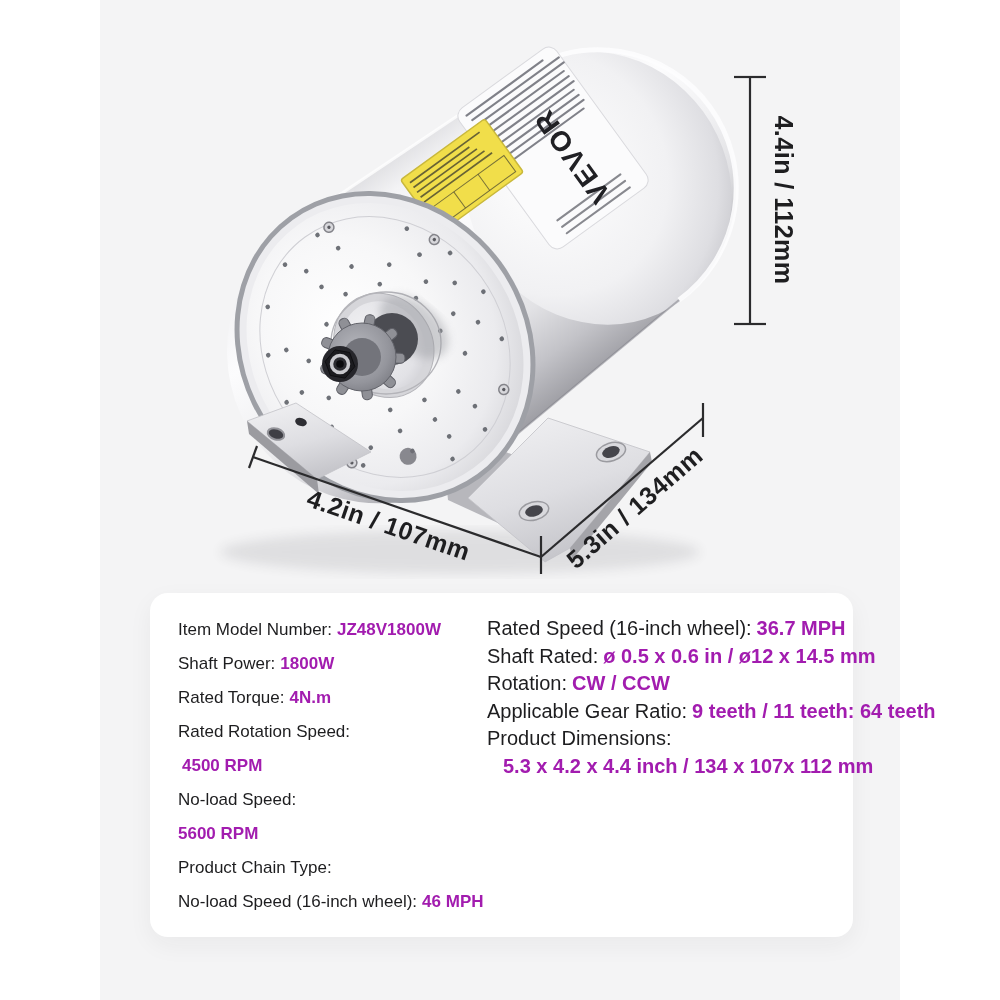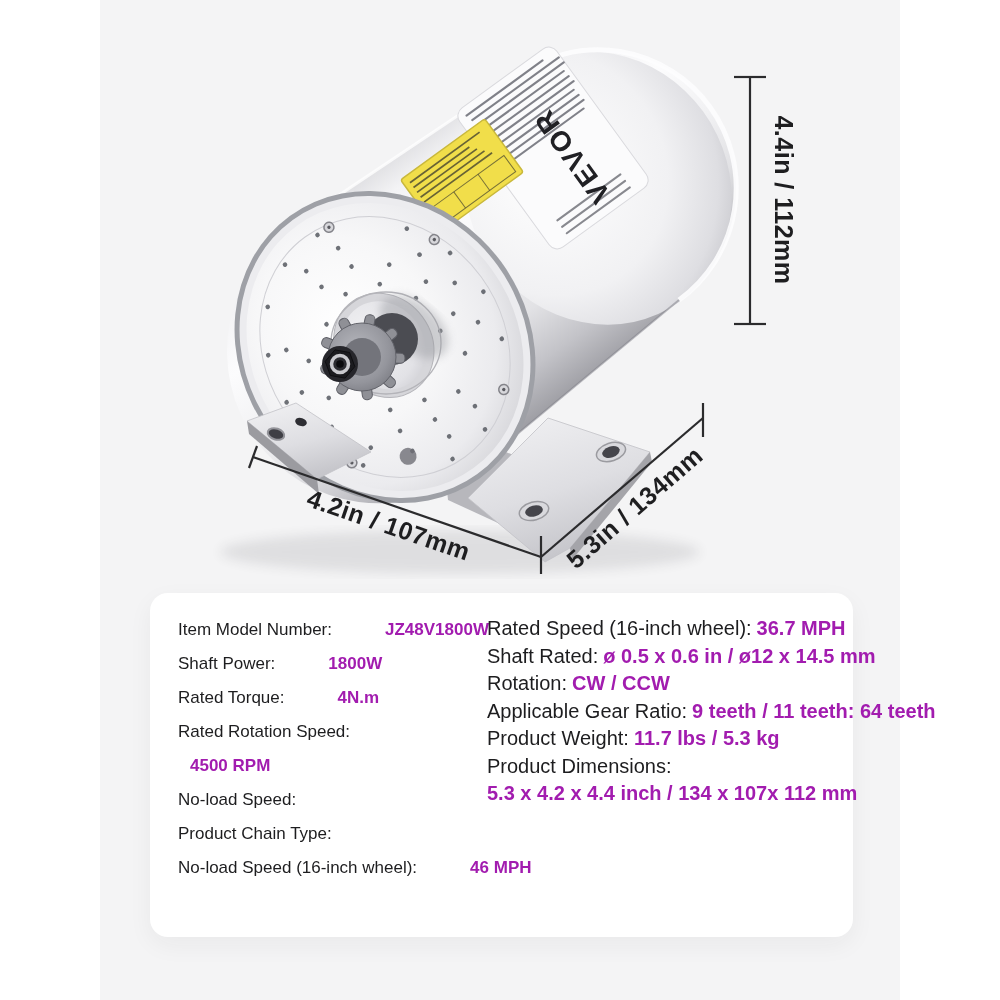--- a/index.html
+++ b/index.html
@@ -6,21 +6,21 @@
   body{width:1000px;height:1000px;background:#ffffff;font-family:"Liberation Sans",sans-serif;}
   .page{position:relative;width:1000px;height:1000px;overflow:hidden;background:#ffffff;}
   .stage{position:absolute;left:100px;top:0;width:800px;height:1000px;background:#f4f4f5;}
   svg.photo{position:absolute;left:0;top:0;width:1000px;height:592px;display:block;}
   .spec-card{position:absolute;left:150px;top:593px;width:703px;height:344px;background:#ffffff;
              border-radius:18px;box-shadow:0 8px 24px rgba(30,30,35,0.05);}
   .spec-col{position:absolute;top:0;display:flex;flex-direction:column;}
   .spec-col-left{left:28px;top:20px;width:305px;}
   .spec-col-right{left:337px;top:22px;width:352px;}
   .spec-row{display:flex;align-items:center;white-space:nowrap;}
-  .spec-col-left .spec-row{height:34px;font-size:17px;gap:48px;}
+  .spec-col-left .spec-row{height:34px;font-size:17px;}
   .spec-col-right .spec-row{height:27.5px;font-size:20px;}
   .spec-label{color:#1d1d1f;font-weight:400;}
   .spec-value{color:#a21caf;font-weight:700;margin-left:5px;}
   .dim-text{font-weight:700;fill:#1e1e20;font-size:25px;letter-spacing:0.5px;}
 </style>
 </head>
 <body>
 
 <div class="page">
   <div class="stage"></div>
@@ -270,24 +270,27 @@
           <span class="spec-value">1800W</span>
         </div>
         <div class="spec-row">
           <span class="spec-label">Rated Torque:</span>
           <span class="spec-value">4N.m</span>
         </div>
         <div class="spec-row">
           <span class="spec-label">Rated Rotation Speed:</span>
         </div>
         <div class="spec-row">
-          <span class="spec-value" style="margin-left: 12px;">4500 RPM</span>
+          <span class="spec-value" style="margin-left: 4px;">4500 RPM</span>
         </div>
         <div class="spec-row">
           <span class="spec-label">No-load Speed:</span>
+        </div>
+        <div class="spec-row">
+          <span class="spec-value" style="margin-left: 0px;">5600 RPM</span>
         </div>
         <div class="spec-row">
           <span class="spec-label">Product Chain Type:</span>
         </div>
         <div class="spec-row">
           <span class="spec-label">No-load Speed (16-inch wheel):</span>
           <span class="spec-value">46 MPH</span>
         </div>
       </div>
     <div class="spec-col spec-col-right" id="spec-right">
@@ -301,24 +304,20 @@
         </div>
         <div class="spec-row">
           <span class="spec-label">Rotation:</span>
           <span class="spec-value">CW / CCW</span>
         </div>
         <div class="spec-row">
           <span class="spec-label">Applicable Gear Ratio:</span>
           <span class="spec-value">9 teeth / 11 teeth: 64 teeth</span>
         </div>
         <div class="spec-row">
-          <span class="spec-label">Product Weight:</span>
-          <span class="spec-value">11.7 lbs / 5.3 kg</span>
-        </div>
-        <div class="spec-row">
           <span class="spec-label">Product Dimensions:</span>
         </div>
         <div class="spec-row">
-          <span class="spec-value" style="margin-left: 0px; text-align: center;">5.3 x 4.2 x 4.4 inch / 134 x 107x 112 mm</span>
+          <span class="spec-value" style="margin-left: 16px; text-align: center;">5.3 x 4.2 x 4.4 inch / 134 x 107x 112 mm</span>
         </div>
       </div>
   </div>
 </div>
 
 </body></html>

